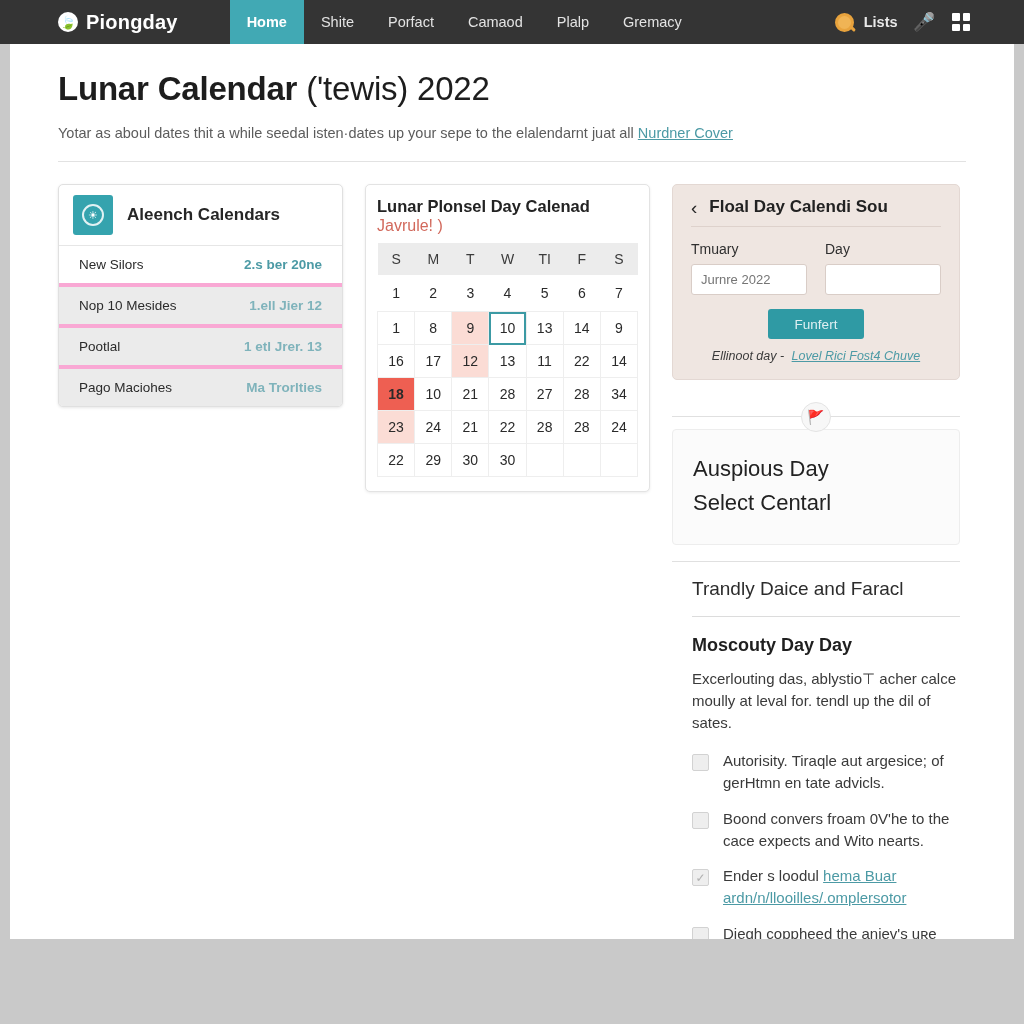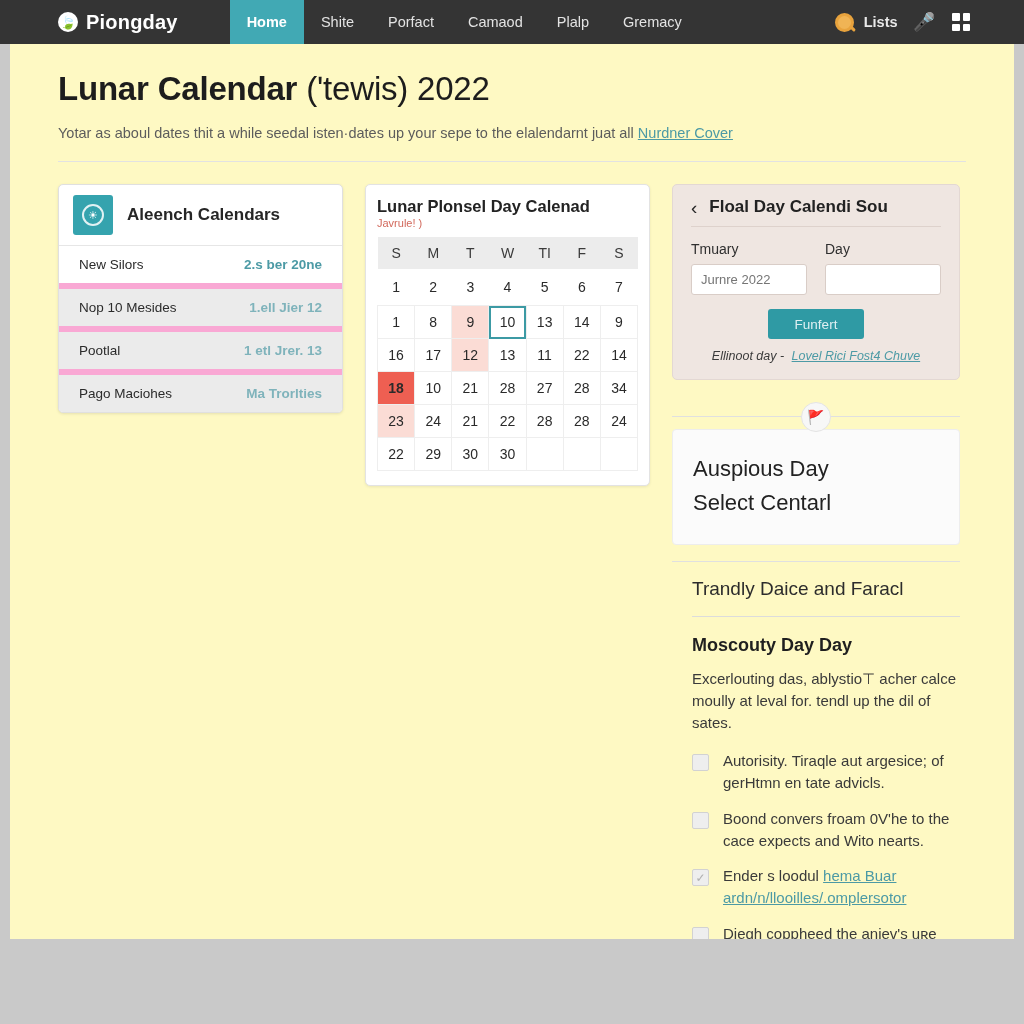--- a/index.html
+++ b/index.html
@@ -66,21 +66,21 @@
     width: 18px; height: 18px; cursor: pointer;
     display: grid; grid-template-columns: 1fr 1fr; grid-template-rows: 1fr 1fr;
     gap: 3px;
   }
   .grid-icon i { background: #ffffff; display: block; border-radius: 1px; }
 
   
   .content {
     position: absolute; top: 44px; left: 10px;
     width: 1004px; height: 895px;
-    background: #fef9c3;
+    background: #ffffff;
     padding: 0 0 0 0;
     overflow: hidden;
   }
   .inner { padding: 26px 48px 0 48px; }
 
   h1.page-title {
     font-size: 33px; font-weight: bold; color: #1d1d1d;
     letter-spacing: -.2px;
   }
   h1.page-title .sub { font-weight: normal; }
@@ -116,37 +116,37 @@
   }
   .cal-badge .ring {
     width: 22px; height: 22px; border: 2px solid rgba(255,255,255,.85);
     border-radius: 50%; display: flex; align-items: center; justify-content: center;
     font-size: 11px;
   }
   .card-left-title { font-size: 17px; font-weight: bold; color: #262626; }
   .lrow {
     display: flex; justify-content: space-between; align-items: center;
     padding: 11px 20px; font-size: 13.5px;
-    border-bottom: 6px solid #f9a8d4;
+    border-bottom: 4px solid #f9a8d4;
   }
   .lrow:last-child { border-bottom: none; }
   .lrow.alt { background: #ebebeb; }
   .lrow .k { color: #2b2b2b; }
   .lrow .v { color: #4c9aa5; font-weight: bold; }
   .lrow.alt .v { color: #7fb3bb; }
 
   
   .card-cal {
     width: 285px; background: #ffffff;
     border: 1px solid #e3e3e3; border-radius: 5px;
     box-shadow: 0 1px 3px rgba(0,0,0,.08);
     padding: 12px 11px 14px 11px;
   }
   .cal-title { font-size: 16.5px; font-weight: bold; color: #232323; }
-  .cal-month { font-size: 11px; color: #d2695c; margin-top: 1px; }
+  .cal-month { font-size: 16px; color: #d2695c; margin-top: 1px; }
   table.cal { border-collapse: collapse; width: 100%; margin-top: 8px; }
   table.cal th {
     background: #ececec; color: #3b3b3b;
     font-size: 14px; font-weight: normal;
     padding: 8px 0; text-align: center; width: 14.28%;
   }
   table.cal td {
     text-align: center; font-size: 14px; color: #2a2a2a;
     padding: 8px 0; height: 33px;
     border: 1px solid #eeeeee;

